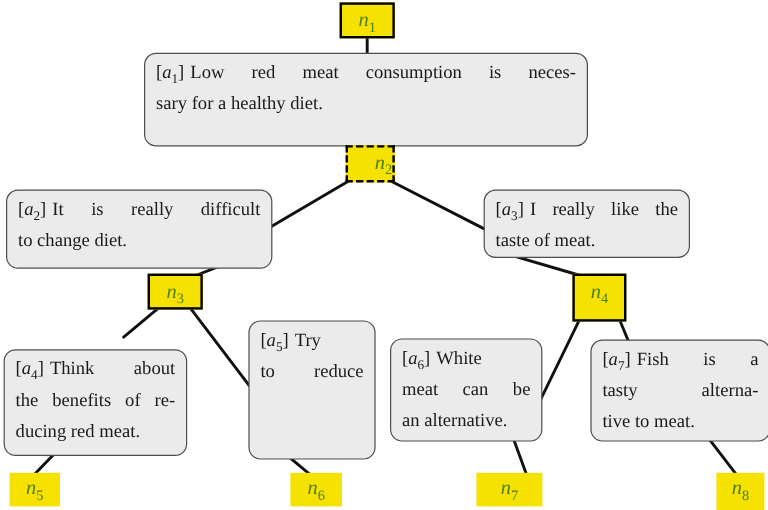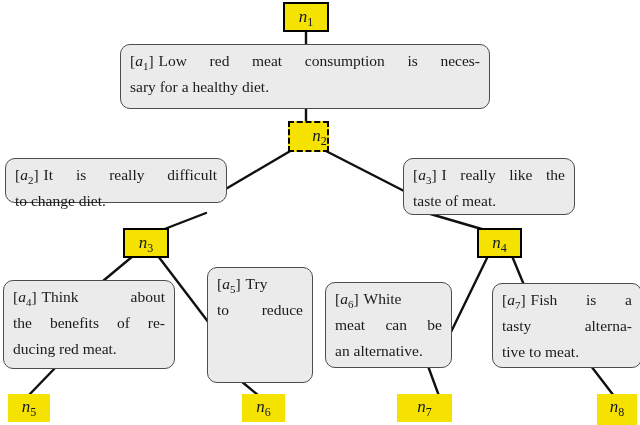--- a/index.html
+++ b/index.html
@@ -5,21 +5,21 @@
   html,body { margin:0; padding:0; background:#ffffff; }
   #figure {
     position:relative; width:640px; height:425px; background:#ffffff;
     font-family:"Liberation Serif", serif; overflow:hidden;
   }
   #edges { position:absolute; left:0; top:0; width:640px; height:425px; z-index:0; }
   #edges line { stroke:#101010; stroke-width:2.4; stroke-linecap:round; }
 
   .node {
     position:absolute; z-index:2; box-sizing:border-box;
-    background:#f6e200; color:#0f172a; text-align:center;
+    background:#f6e200; color:#4d7c0f; text-align:center;
     font-size:17px; line-height:25px;
   }
   .node .ni { font-style:italic; }
   .node sub { font-style:normal; font-size:12px; line-height:1; }
   .node.solid  { border:2.6px solid #000; }
   .node.dashed { border:2.6px dashed #000;padding-left:22px; }
   .node.plain  { border:none; }
 
   .argbox {
     position:absolute; z-index:1; box-sizing:border-box;
@@ -51,42 +51,42 @@
       <line x1="512" y1="256" x2="524" y2="285"></line>
       <line x1="57" y1="366" x2="28" y2="396"></line>
       <line x1="241" y1="381" x2="259" y2="396"></line>
       <line x1="428" y1="366" x2="439" y2="396"></line>
       <line x1="591" y1="366" x2="614" y2="396"></line>
     </svg>
 
   <div class="node solid" style="left:283px;top:2px;width:46px;height:30px"><span class="ni">n</span><sub>1</sub></div>
   <div class="node dashed" style="left:288px;top:121px;width:41px;height:31px"><span class="ni">n</span><sub>2</sub></div>
   <div class="node solid" style="left:123px;top:228px;width:46px;height:30px"><span class="ni">n</span><sub>3</sub></div>
-  <div class="node solid" style="left:477px;top:228px;width:45px;height:30px"><span class="ni">n</span><sub>4</sub></div>
+  <div class="node solid" style="left:477px;top:228px;width:45px;height:40px"><span class="ni">n</span><sub>4</sub></div>
   <div class="node plain" style="left:8px;top:394px;width:42px;height:28px"><span class="ni">n</span><sub>5</sub></div>
   <div class="node plain" style="left:242px;top:394px;width:43px;height:28px"><span class="ni">n</span><sub>6</sub></div>
   <div class="node plain" style="left:397px;top:394px;width:55px;height:28px"><span class="ni">n</span><sub>7</sub></div>
   <div class="node plain" style="left:597px;top:394px;width:40px;height:40px"><span class="ni">n</span><sub>8</sub></div>
 
-  <div class="argbox" style="left:120px;top:44px;width:370px;height:65px">
+  <div class="argbox" style="left:120px;top:44px;width:370px;height:78px">
     <div class="ln"><span class="albl"><span>[</span><span class="ai">a</span><sub>1</sub><span>]</span></span><span class="lt">Low red meat consumption is neces-</span></div>
     <div class="ln last">sary for a healthy diet.</div>
   </div>
 
-  <div class="argbox" style="left:5px;top:158px;width:222px;height:45px">
+  <div class="argbox" style="left:5px;top:158px;width:222px;height:66px">
     <div class="ln"><span class="albl"><span>[</span><span class="ai">a</span><sub>2</sub><span>]</span></span><span class="lt">It is really difficult</span></div>
     <div class="ln last">to change diet.</div>
   </div>
 
   <div class="argbox" style="left:403px;top:158px;width:172px;height:57px">
     <div class="ln"><span class="albl"><span>[</span><span class="ai">a</span><sub>3</sub><span>]</span></span><span class="lt">I really like the</span></div>
     <div class="ln last">taste of meat.</div>
   </div>
 
-  <div class="argbox" style="left:3px;top:280px;width:172px;height:89px">
+  <div class="argbox" style="left:3px;top:291px;width:153px;height:89px">
     <div class="ln"><span class="albl"><span>[</span><span class="ai">a</span><sub>4</sub><span>]</span></span><span class="lt">Think about</span></div>
     <div class="ln">the benefits of re-</div>
     <div class="ln last">ducing red meat.</div>
   </div>
 
   <div class="argbox" style="left:207px;top:267px;width:106px;height:116px">
     <div class="ln last"><span class="albl"><span>[</span><span class="ai">a</span><sub>5</sub><span>]</span></span><span class="lt">Try</span></div>
     <div class="ln">to reduce</div>
   </div>
 

